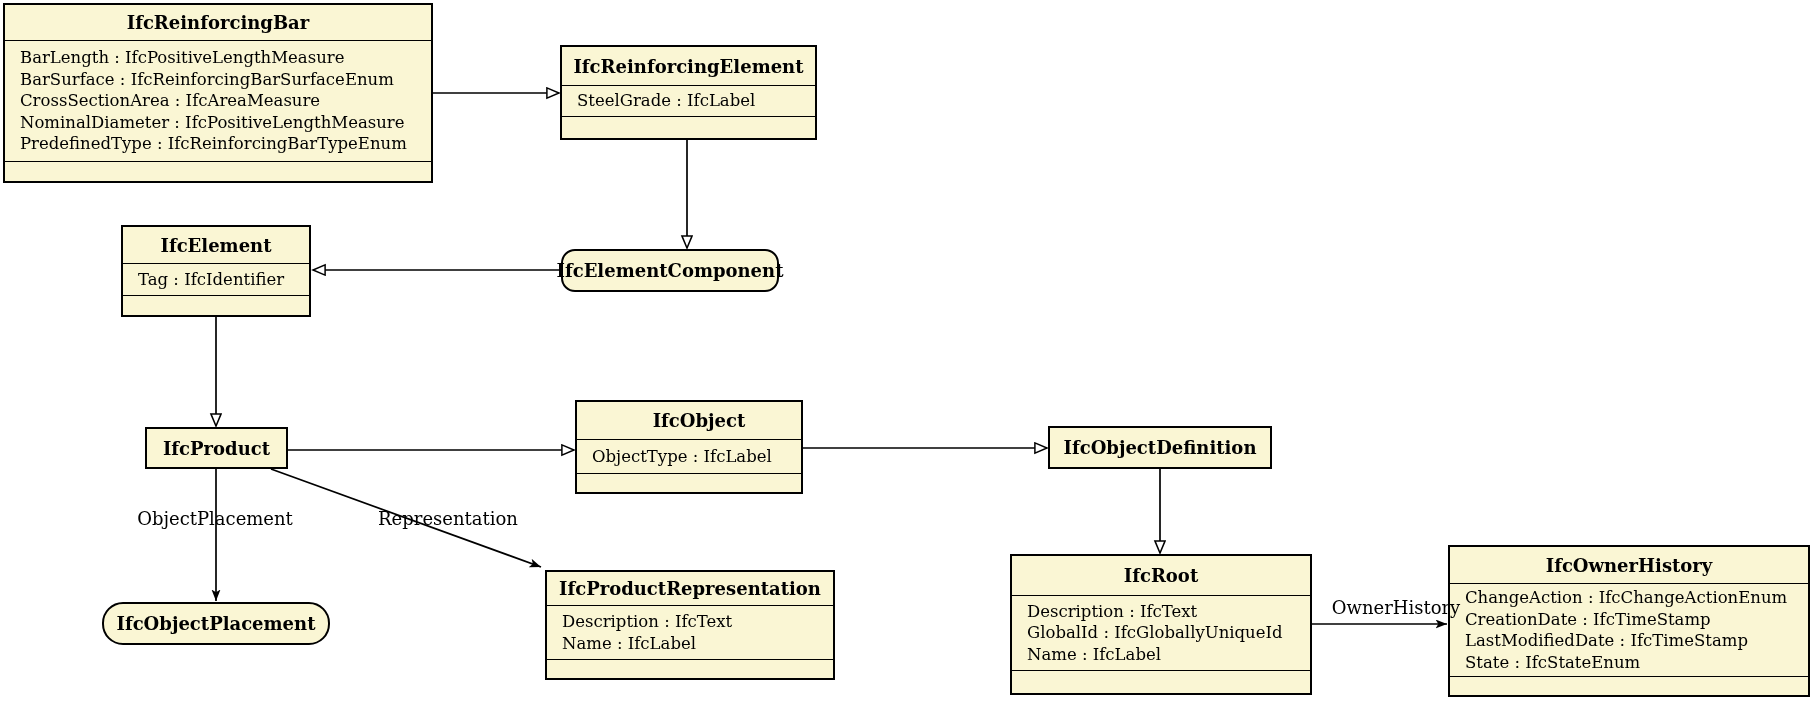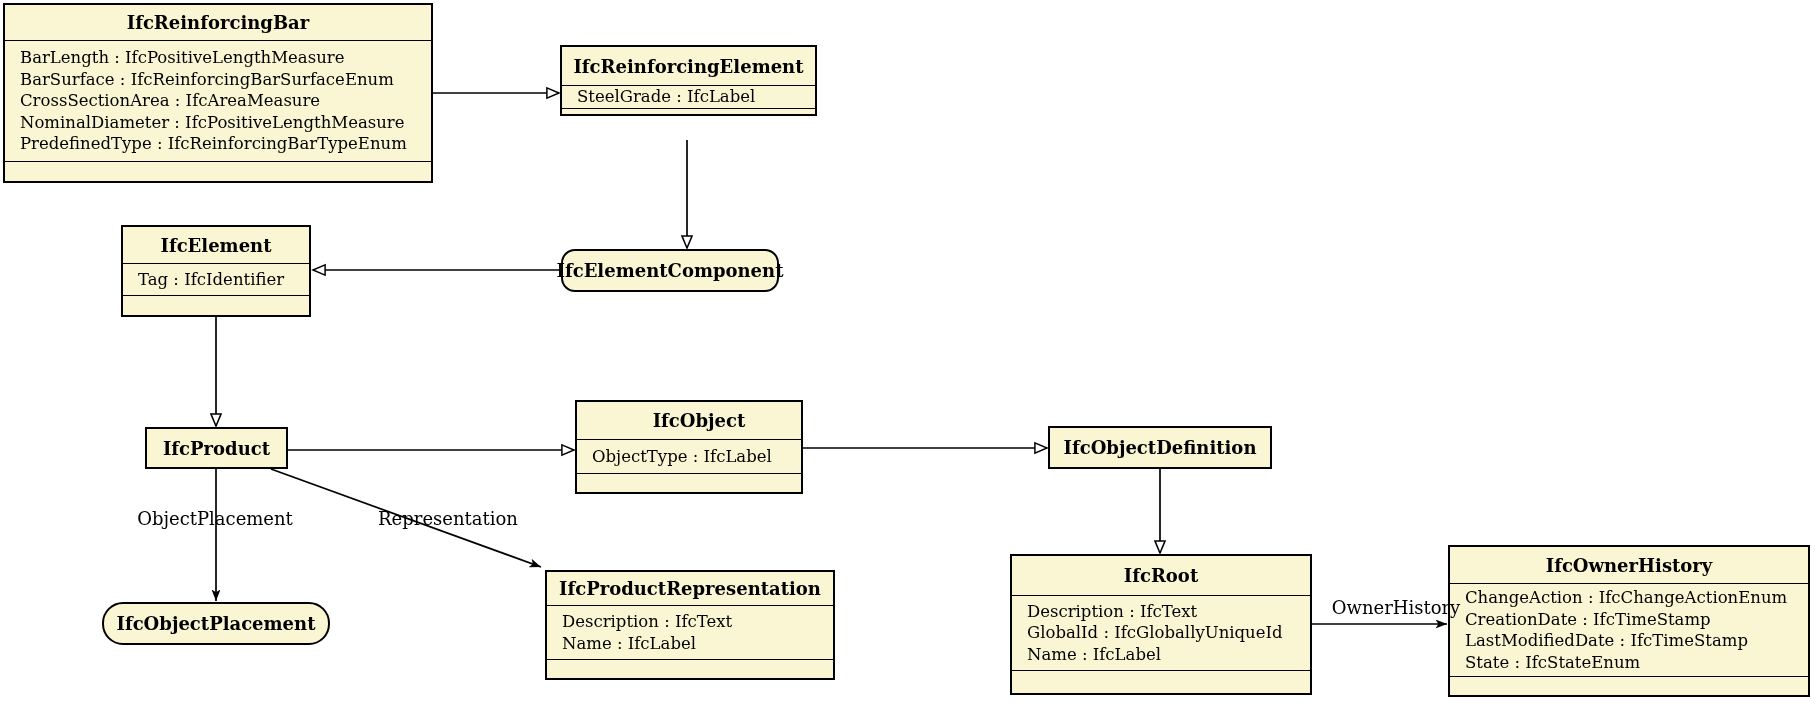--- a/index.html
+++ b/index.html
@@ -75,21 +75,21 @@
         <div class="uml-title" style="height: 35px;">IfcReinforcingBar</div>
         <div class="uml-attrs">
           <div class="uml-attr">BarLength : IfcPositiveLengthMeasure</div>
           <div class="uml-attr">BarSurface : IfcReinforcingBarSurfaceEnum</div>
           <div class="uml-attr">CrossSectionArea : IfcAreaMeasure</div>
           <div class="uml-attr">NominalDiameter : IfcPositiveLengthMeasure</div>
           <div class="uml-attr">PredefinedType : IfcReinforcingBarTypeEnum</div>
         </div>
         <div class="uml-empty" style="height: 19px;"></div>
       </div>
-      <div class="uml-class" style="left: 560px; top: 45px; width: 257px; height: 71px;">
+      <div class="uml-class" style="left: 560px; top: 45px; width: 257px; height: 95px;">
         <div class="uml-title" style="height: 38px;">IfcReinforcingElement</div>
         <div class="uml-attrs">
           <div class="uml-attr">SteelGrade : IfcLabel</div>
         </div>
         <div class="uml-empty" style="height: 21px;"></div>
       </div>
       <div class="uml-class" style="left: 561px; top: 249px; width: 218px; height: 43px; border-radius: 14px;">
         <div class="uml-title solo">IfcElementComponent</div>
       </div>
       <div class="uml-class" style="left: 121px; top: 225px; width: 190px; height: 92px;">

